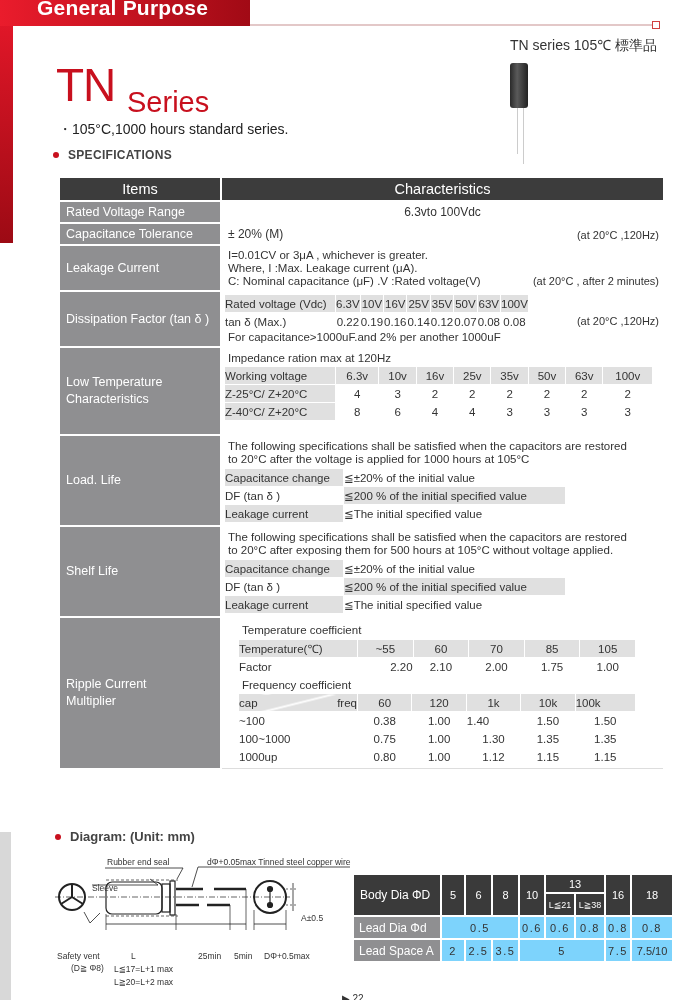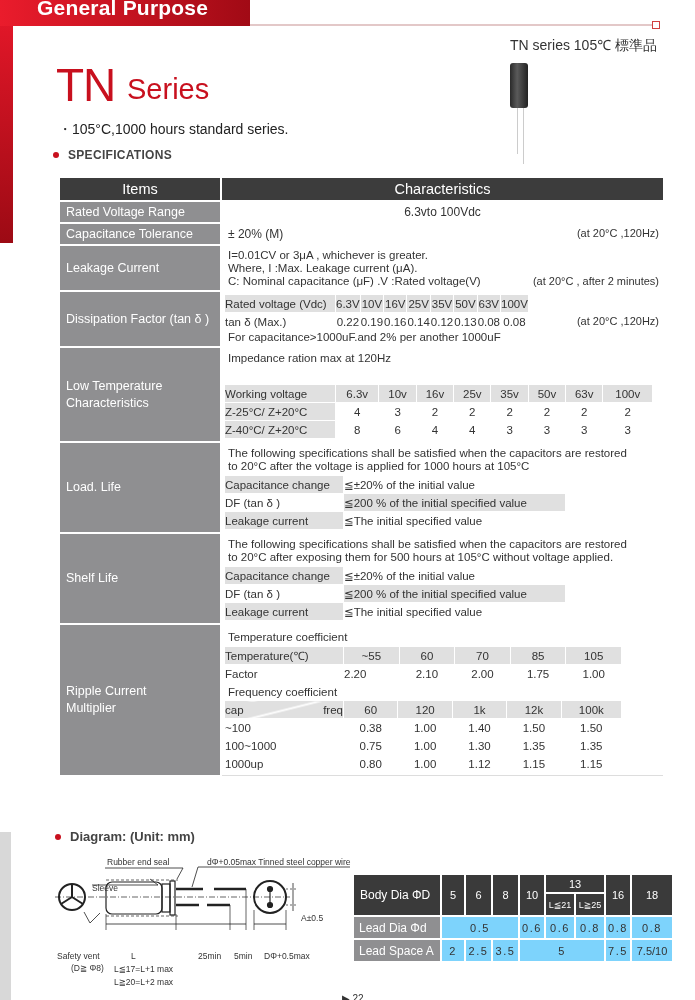--- a/index.html
+++ b/index.html
@@ -7,37 +7,37 @@
          font-family:"Liberation Sans", sans-serif; color:#333; }
   .abs { position:absolute; }
   
   .red-bar { left:0; top:0; width:13px; height:243px; background:linear-gradient(180deg,#e8182a,#9c0a14); }
   .banner { left:0; top:0; width:250px; height:26px; background:linear-gradient(90deg,#ea1c2c,#a10a15); }
   .banner-text { left:37px; top:-4px; font-size:21px; font-weight:bold; color:#fff; letter-spacing:0.2px; }
   .top-line { left:250px; top:24px; width:405px; height:2px; background:#e3c8c8; }
   .top-square { left:652px; top:21px; width:6px; height:6px; border:1px solid #d04040; background:#fff; }
   .subtitle { right:38px; top:35px; font-size:14px; color:#333; }
   .series-tn { left:56px; top:58px; font-size:46px; color:#c8101e; font-weight:normal; letter-spacing:-1px; }
-  .series-word { left:127px; top:73px; font-size:29px; color:#c8101e; }
+  .series-word { left:127px; top:86px; font-size:29px; color:#c8101e; }
   .tagline { left:58px; top:121px; font-size:14px; color:#222; }
   .spec-head { left:53px; top:148px; font-size:12px; font-weight:bold; color:#444; letter-spacing:0.3px; }
   .dot { display:inline-block; width:6px; height:6px; border-radius:50%; background:#c8101e; margin-right:9px; vertical-align:middle; position:relative; top:-1px; }
   
   .cap-body { left:510px; top:63px; width:18px; height:45px; background:linear-gradient(90deg,#2a2a2a,#5a5a5a 40%,#222); border-radius:3px; }
   .cap-lead1 { left:517px; top:108px; width:1px; height:46px; background:#ccc; }
   .cap-lead2 { left:523px; top:108px; width:1px; height:56px; background:#ccc; }
 
   
   table.spec { position:absolute; left:58px; top:176px; width:607px; border-collapse:collapse; font-size:12px; }
   table.spec td { border:2px solid #fff; padding:0; vertical-align:middle; }
   table.spec .item { background:#8f8f91; color:#fff; padding-left:6px; width:154px; font-size:12.5px; line-height:17px; }
   table.spec .th { background:#3c3c3c; color:#fff; text-align:center; font-size:14.5px; height:22px; }
   table.spec .char { background:#fff; color:#333; border-bottom:1px solid #ddd; }
   .center { text-align:center; }
-  .flexrow { display:flex; justify-content:space-between; align-items:flex-start; padding:0 4px 0 6px; }
+  .flexrow { display:flex; justify-content:space-between; align-items:flex-end; padding:0 4px 0 6px; }
   .inner { border-collapse:collapse; font-size:11.5px; }
   .inner td { border:1px solid #fff !important; padding:1px 3px; height:17px; }
   .g { background:#e0e0e0; }
   .lt { background:#fff; }
   .note { font-size:11px; }
   .small { font-size:11.5px; line-height:13px; }
 
   
   .grey-bar { left:0; top:832px; width:11px; height:168px; background:#d8d8d8; }
   .diag-head { left:55px; top:829px; font-size:13px; font-weight:bold; color:#444; }
@@ -119,36 +119,36 @@
                   <td class="g" style="text-align: center;">63V</td>
                   <td class="g" style="text-align: center;">100V</td>
                 </tr>
           <tr class="lt" id="df-t">
                   <td>tan δ (Max.)</td>
                   <td class="lt" style="text-align: center;">0.22</td>
                   <td class="lt" style="text-align: center;">0.19</td>
                   <td class="lt" style="text-align: center;">0.16</td>
                   <td class="lt" style="text-align: center;">0.14</td>
                   <td class="lt" style="text-align: center;">0.12</td>
-                  <td class="lt" style="text-align: center;">0.13</td>
+                  <td class="lt" style="text-align: center;">0.07</td>
                   <td class="lt" style="text-align: center;">0.08</td>
                   <td class="lt" style="text-align: center;">0.08</td>
                 </tr>
         </tbody>
             </table>
         <span class="note" style="margin-top:16px">(at 20°C ,120Hz)</span>
       </div>
       <div class="small" style="padding-left:4px">For capacitance&gt;1000uF.and 2% per another 1000uF</div>
     </td>
   </tr>
 
   <tr style="height:88px">
     <td class="item"><span>Low Temperature</span><br><span>Characteristics</span></td>
     <td class="char" style="padding:2px 10px 2px 2px;vertical-align:top">
-      <div class="small" style="padding:2px 4px 19px">Impedance ration max at 120Hz</div>
+      <div class="small" style="padding:2px 4px 1px">Impedance ration max at 120Hz</div>
       <table class="inner" style="width:100%">
         <tbody>
               <tr class="g" id="lt-h">
                 <td style="width:110px">Working voltage</td>
                 <td class="g" style="text-align: center;">6.3v</td>
                 <td class="g" style="text-align: center;">10v</td>
                 <td class="g" style="text-align: center;">16v</td>
                 <td class="g" style="text-align: center;">25v</td>
                 <td class="g" style="text-align: center;">35v</td>
                 <td class="g" style="text-align: center;">50v</td>
@@ -223,61 +223,61 @@
                 <td class="g">Leakage current</td>
                 <td class="lt">≦The initial specified value</td>
               </tr>
       </tbody>
           </table>
     </td>
   </tr>
 
   <tr style="height:146px">
     <td class="item"><span>Ripple Current</span><br><span>Multiplier</span></td>
-    <td class="char" style="padding:2px 2px;vertical-align:top">
+    <td class="char" style="padding:2px 16px;vertical-align:top">
       <div class="small" style="padding:4px 4px 2px">Temperature coefficient</div>
       <table class="inner" style="width:398px">
         <tbody>
               <tr class="g" id="rp-th">
                 <td style="width:118px">Temperature(℃)</td>
                 <td class="g" style="text-align: center;">~55</td>
                 <td class="g" style="text-align: center;">60</td>
                 <td class="g" style="text-align: center;">70</td>
                 <td class="g" style="text-align: center;">85</td>
                 <td class="g" style="text-align: center;">105</td>
               </tr>
         <tr class="lt" id="rp-tf">
                 <td>Factor</td>
-                <td class="lt" style="text-align: left;">2.20</td>
+                <td class="lt" style="text-align: right;">2.20</td>
                 <td class="lt" style="text-align: center;">2.10</td>
                 <td class="lt" style="text-align: center;">2.00</td>
                 <td class="lt" style="text-align: center;">1.75</td>
                 <td class="lt" style="text-align: center;">1.00</td>
               </tr>
       </tbody>
           </table>
       <div class="small" style="padding:3px 4px 1px">Frequency coefficient</div>
       <table class="inner" style="width:398px">
         <tbody>
               <tr class="g" id="rp-fh">
                 <td style="width:118px;position:relative;background:linear-gradient(166deg,#e0e0e0 47%,#fff 49%,#fff 51%,#e0e0e0 53%)">
                   <span style="float:left;margin-top:0">cap</span>
                   <span style="float:right">freq</span>
                 </td>
                 <td class="g" style="text-align: center;">60</td>
                 <td class="g" style="text-align: center;">120</td>
                 <td class="g" style="text-align: center;">1k</td>
-                <td class="g" style="text-align: center;">12k</td>
-                <td class="g" style="text-align: center;">100k</td>
+                <td class="g" style="text-align: center;">10k</td>
+                <td class="g" style="text-align: left;">100k</td>
               </tr>
         <tr class="lt" id="rp-f0">
                 <td>~100</td>
                 <td class="lt" style="text-align: center;">0.38</td>
                 <td class="lt" style="text-align: center;">1.00</td>
-                <td class="lt" style="text-align: center;">1.40</td>
+                <td class="lt" style="text-align: left;">1.40</td>
                 <td class="lt" style="text-align: center;">1.50</td>
                 <td class="lt" style="text-align: center;">1.50</td>
               </tr>
         <tr class="lt" id="rp-f1">
                 <td>100~1000</td>
                 <td class="lt" style="text-align: center;">0.75</td>
                 <td class="lt" style="text-align: center;">1.00</td>
                 <td class="lt" style="text-align: center;">1.30</td>
                 <td class="lt" style="text-align: center;">1.35</td>
                 <td class="lt" style="text-align: center;">1.35</td>
@@ -366,21 +366,21 @@
     <td class="dh" rowspan="2" style="width:22px">5</td>
     <td class="dh" rowspan="2" style="width:25px">6</td>
     <td class="dh" rowspan="2" style="width:25px">8</td>
     <td class="dh" rowspan="2" style="width:24px">10</td>
     <td class="dh" colspan="2" style="height:17px">13</td>
     <td class="dh" rowspan="2" style="width:24px">16</td>
     <td class="dh" rowspan="2" style="width:40px">18</td>
   </tr>
   <tr>
     <td class="dh" style="width:28px;height:17px;font-size:9px">L≦21</td>
-    <td class="dh" style="width:28px;font-size:9px">L≧25</td>
+    <td class="dh" style="width:28px;font-size:9px">L≧38</td>
   </tr>
   <tr>
     <td class="dl">Lead Dia   Φd</td>
     <td class="dv" colspan="3">0.5</td>
     <td class="dv">0.6</td>
     <td class="dv">0.6</td>
     <td class="dv">0.8</td>
     <td class="dv">0.8</td>
     <td class="dv">0.8</td>
   </tr>

